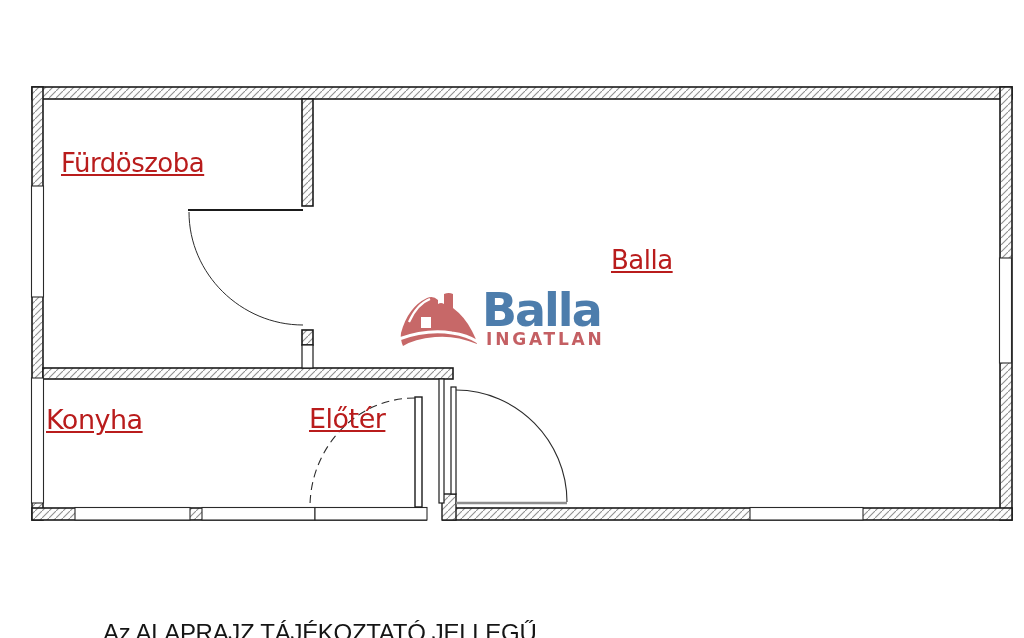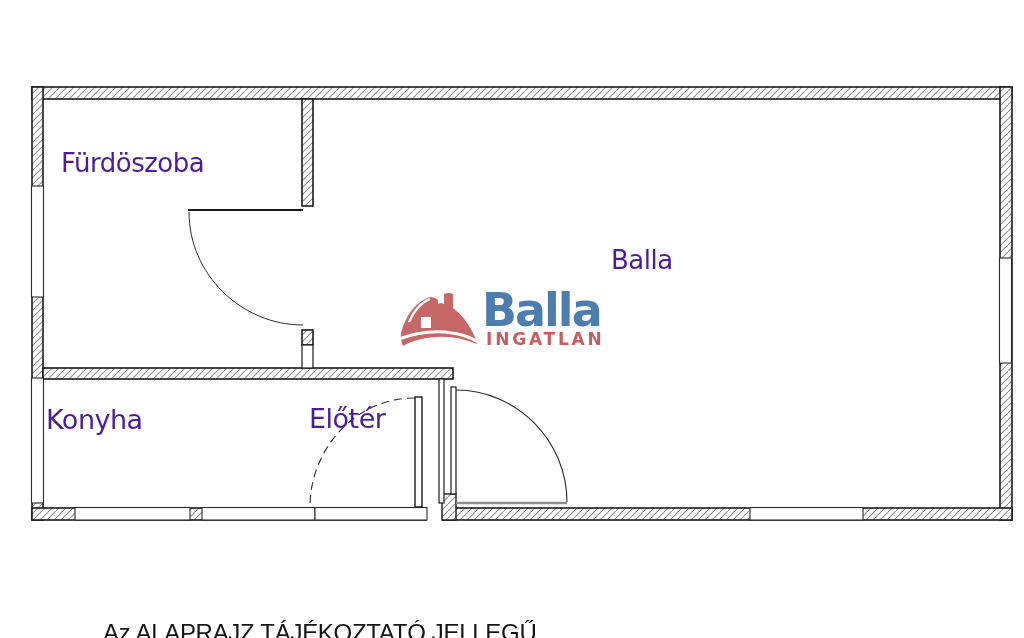--- a/index.html
+++ b/index.html
@@ -3,22 +3,22 @@
 <meta charset="utf-8">
 <style>
   html,body { margin:0; padding:0; background:#ffffff; }
   .stage {
     position:relative; width:1024px; height:638px;
     background:#ffffff; overflow:hidden;
     font-family:"DejaVu Sans", sans-serif;
   }
   .plan-svg { position:absolute; left:0; top:0; }
   .room-label {
-    position:absolute; color:#4c1d95; font-size:26px; line-height:1.05;
-    white-space:nowrap; letter-spacing:-0.5px;
+    position:absolute; color:#b91c1c; font-size:26px; line-height:1.05;
+    white-space:nowrap; letter-spacing:-0.5px;text-decoration:underline;
   }
   .label-furdoszoba { left:61px;  top:150px; }
   .label-szoba      { left:611px; top:247px; }
   .label-konyha     { left:46px;  top:406px; font-size:27px; }
   .label-eloter     { left:309px; top:405px; font-size:27px;text-align:right; }
   .disclaimer {
     position:absolute; left:103px; top:571px;
     font-family:"Liberation Sans", sans-serif;
     font-size:24px; color:#151515; letter-spacing:-0.3px; white-space:nowrap;margin-top:48px;
   }

